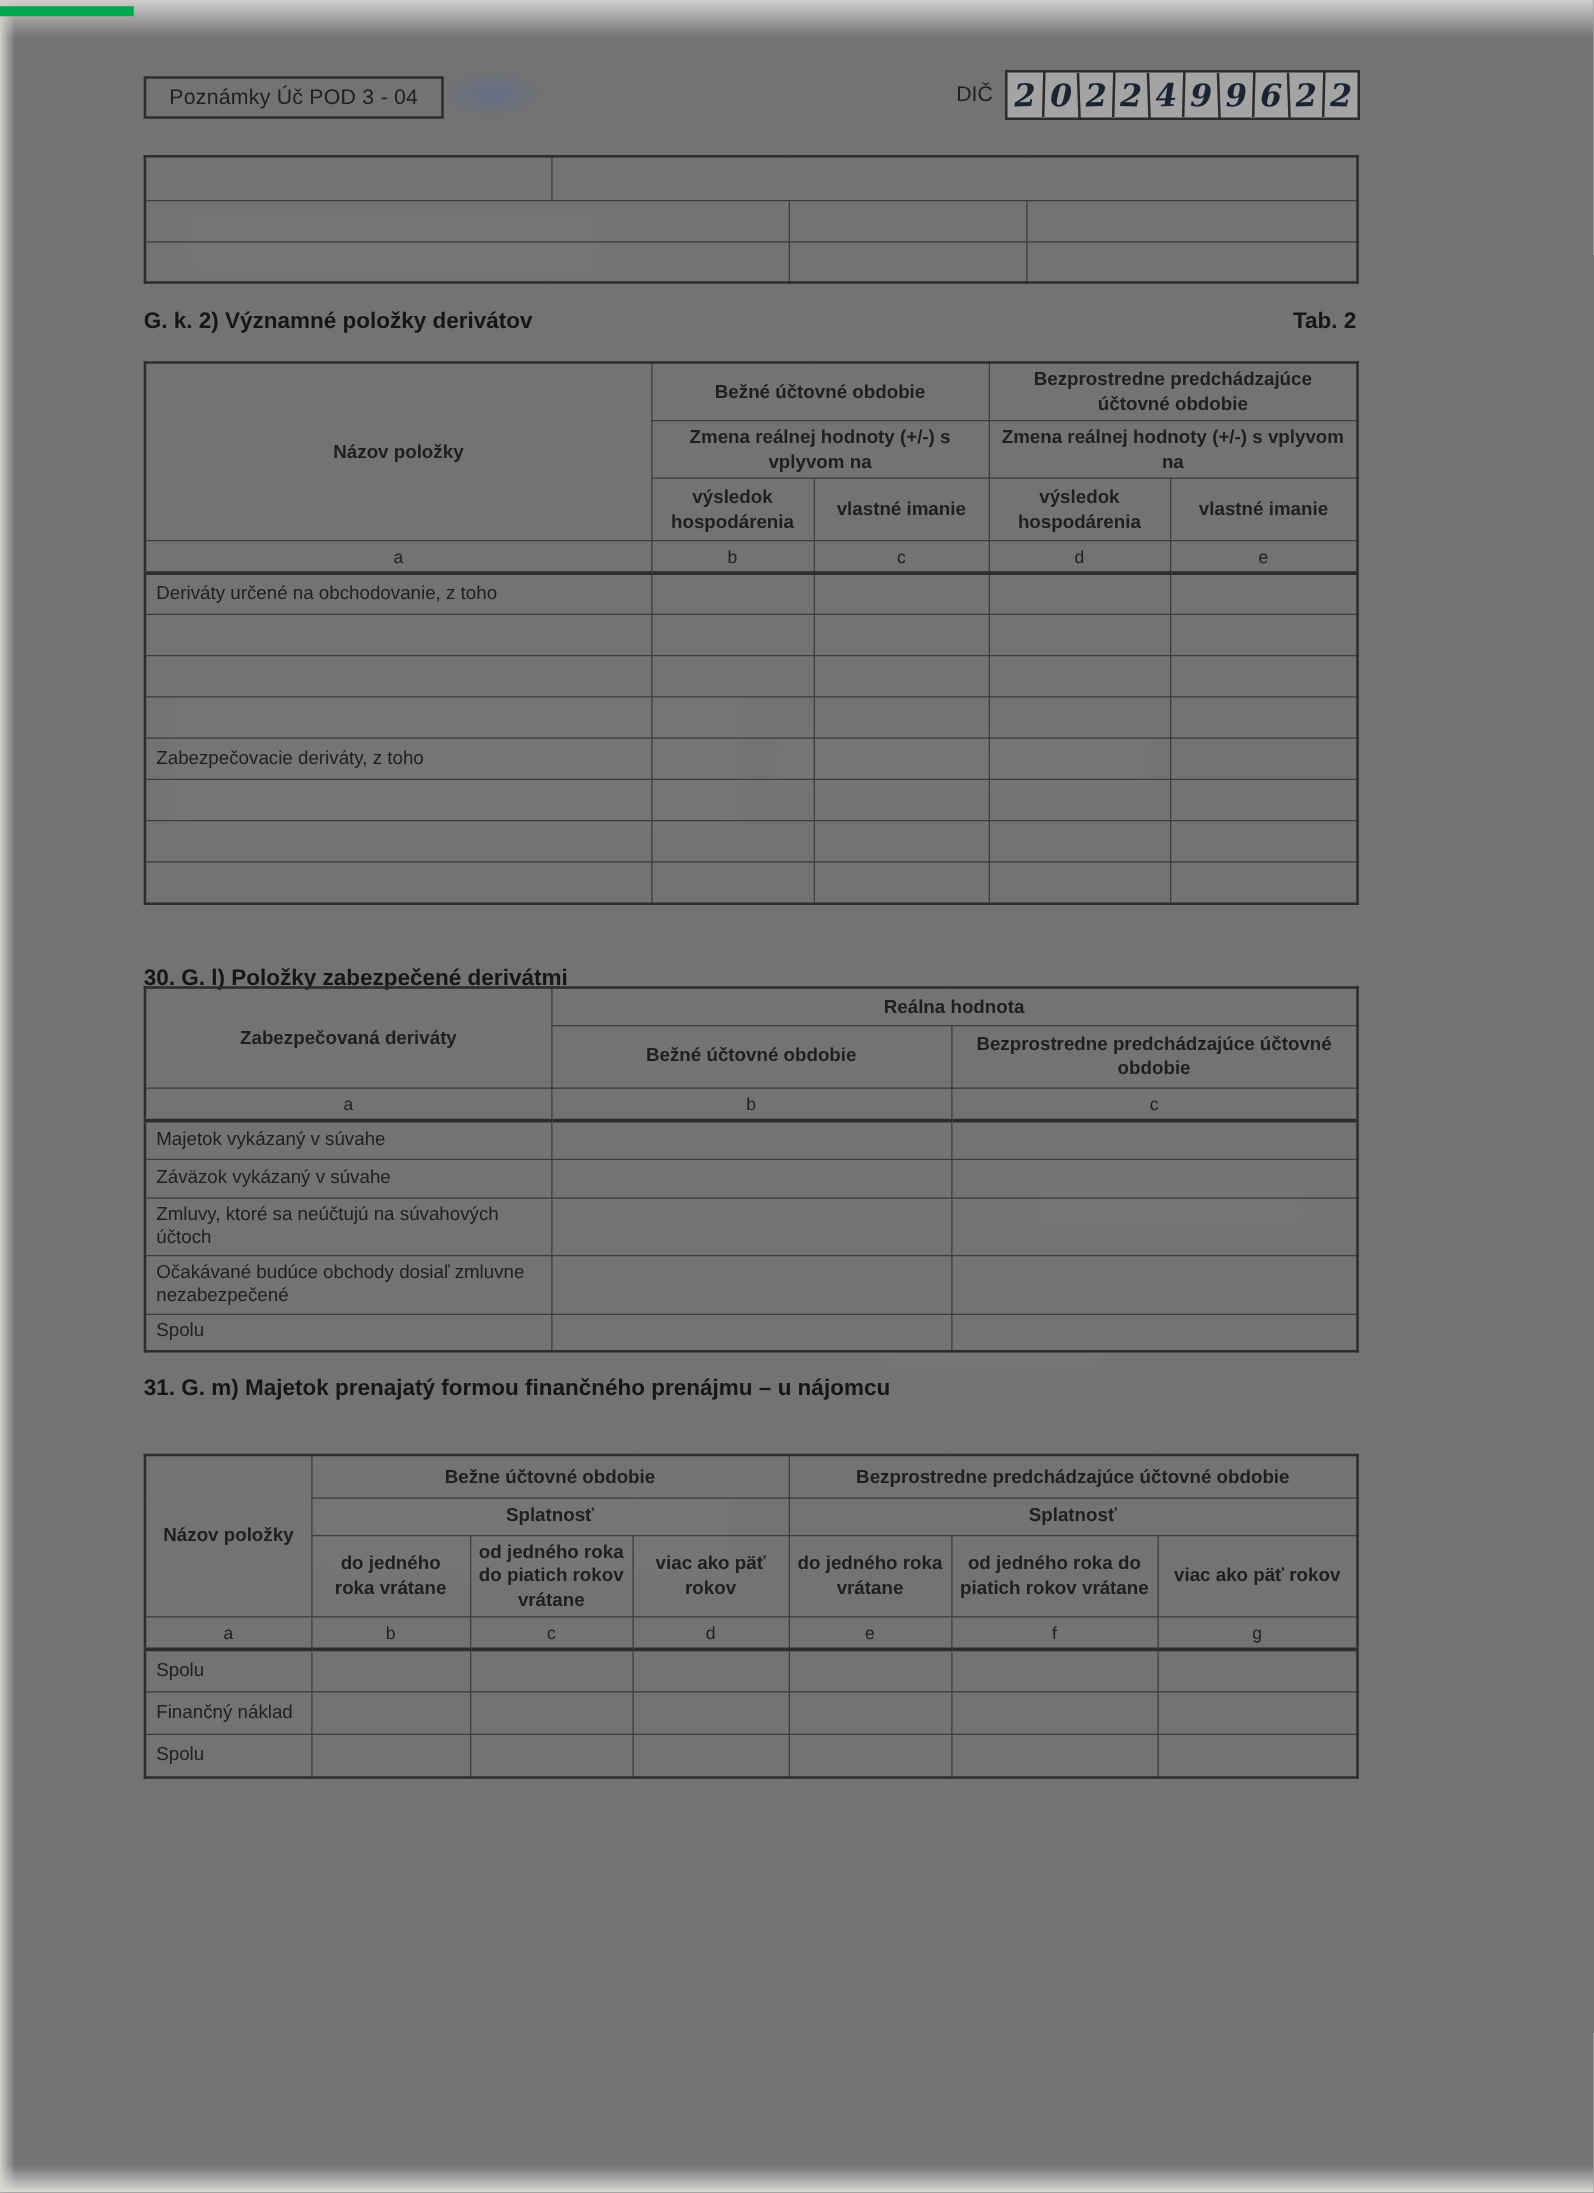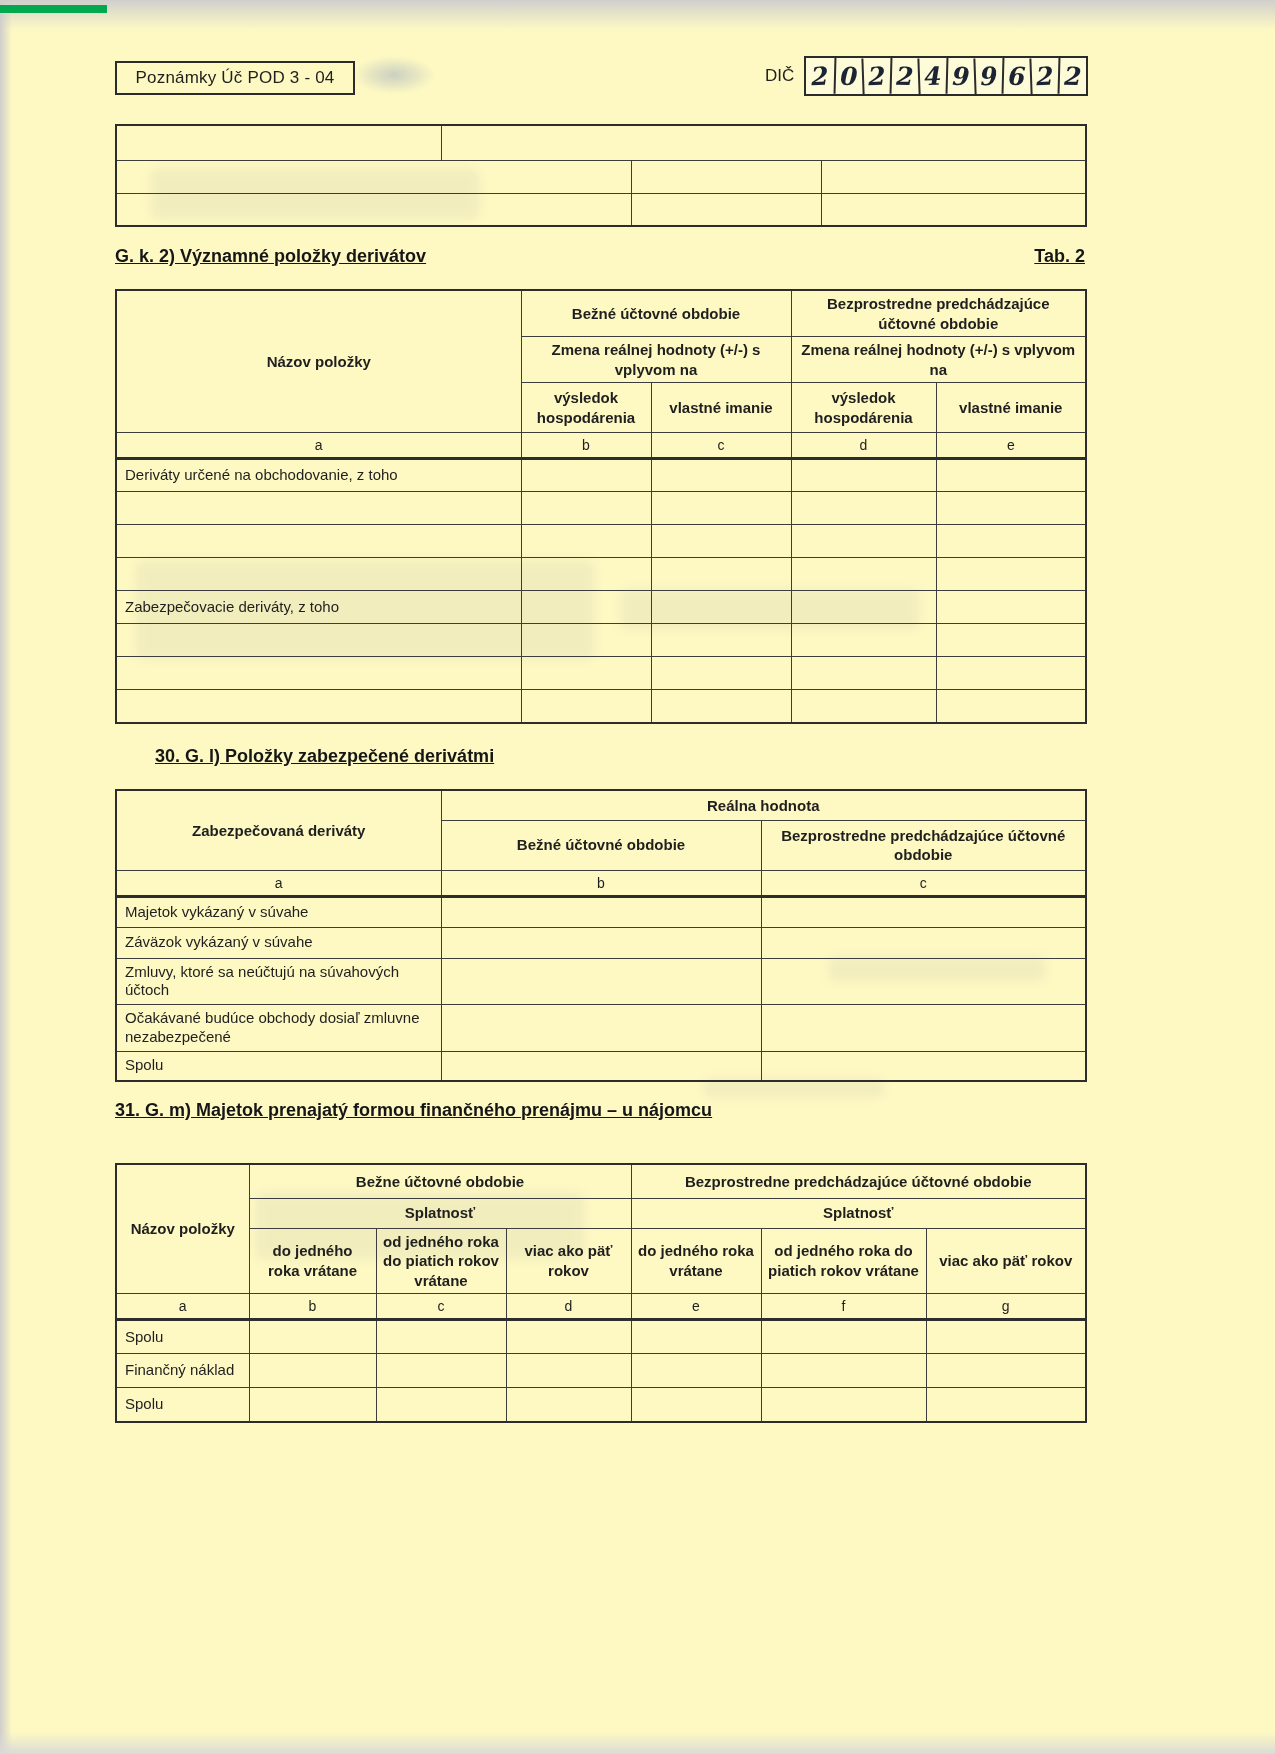--- a/index.html
+++ b/index.html
@@ -1,18 +1,18 @@
 <!DOCTYPE html>
 <html><head>
 <meta charset="utf-8">
 <style>
   * { margin:0; padding:0; box-sizing:border-box; }
   html, body { width:1275px; height:1754px; }
   body { font-family:"Liberation Sans", sans-serif; background:#e7e6e3; color:#1f1f1f; position:relative; }
-  .page { position:absolute; inset:0; background:#fef9c3; overflow:hidden; }
+  .page { position:absolute; inset:0; background:#737373; overflow:hidden; }
 
   
   .edge-top { position:absolute; left:0; top:0; width:100%; height:30px;
               background:linear-gradient(#d0cfcd, rgba(208,207,205,0)); }
   .edge-left { position:absolute; left:0; top:0; width:12px; height:100%;
                background:linear-gradient(to right,#cfcecb, rgba(207,206,203,0)); }
   .edge-bottom { position:absolute; left:0; bottom:0; width:100%; height:22px;
                  background:linear-gradient(to top,#dbdad7, rgba(219,218,215,0)); }
   .green-strip { position:absolute; left:0; top:5px; width:107px; height:8px; background:#00a84e; }
   .ink-mark { position:absolute; left:352px; top:56px; width:84px; height:38px;
@@ -50,23 +50,23 @@
   td.lbl { font-size:15px; padding:4px 8px; line-height:1.25; text-align:left; }
   .bold { font-weight:normal; }
   td.val { background:transparent; }
 
   .top-table { top:124px; }
   .tbl1 { top:289px; }
   .tbl2 { top:789px; }
   .tbl3 { top:1163px; }
 
   .section-title { position:absolute; left:115px; width:970px; display:flex;
-                   justify-content:space-between; font-size:18px; font-weight:bold; color:#161616;text-decoration:underline; }
+                   justify-content:space-between; font-size:18px; font-weight:bold; color:#161616; }
   .st1 { top:246px; }
-  .st2 { top:746px;margin-left:40px; }
+  .st2 { top:772px; }
   .st3 { top:1100px; }
 
   .footer { position:absolute; left:115px; top:1492px; width:970px; text-align:right; font-size:17px; }
 </style>
 </head>
 <body>
 
 <div class="page">
 
   <div class="edge-top"></div>

